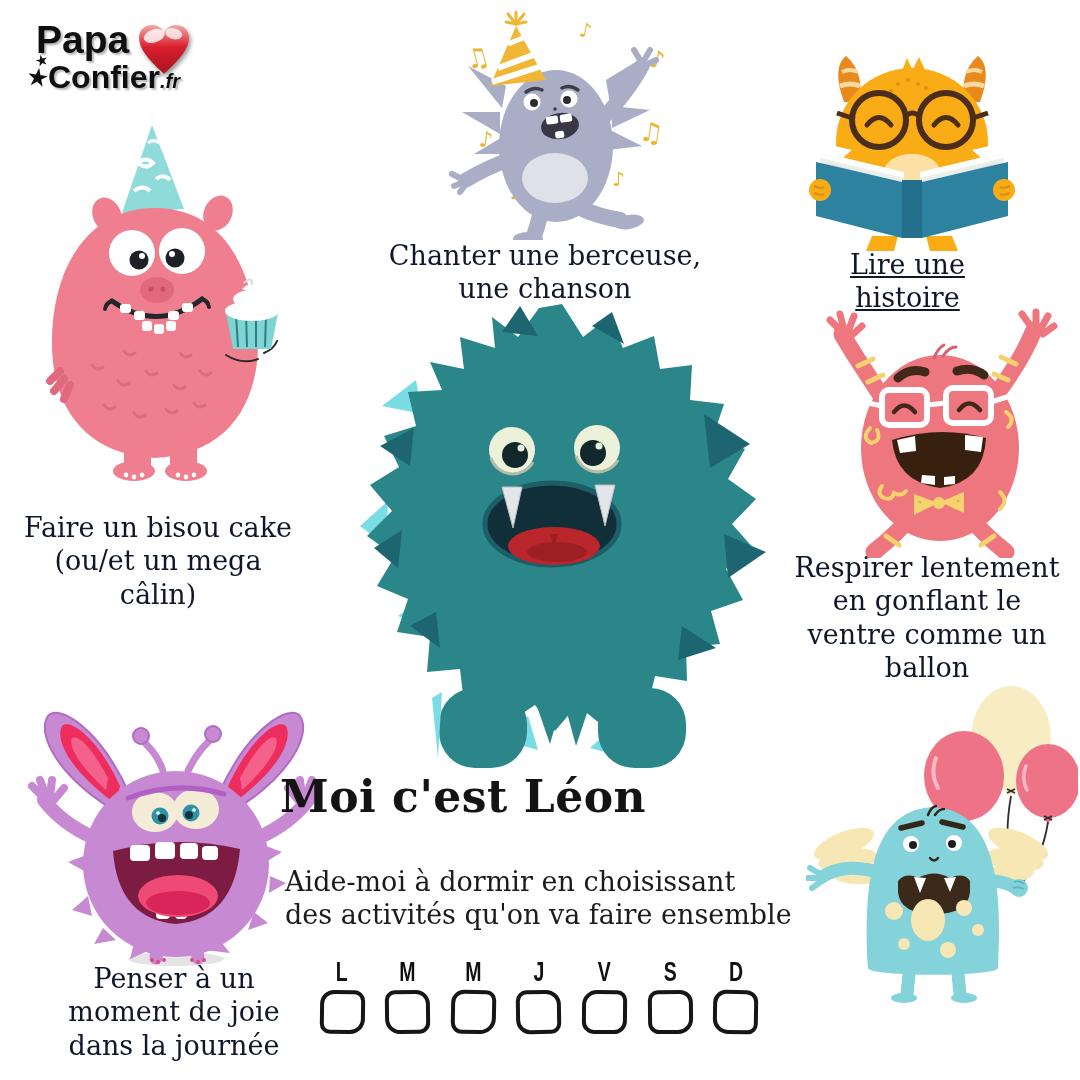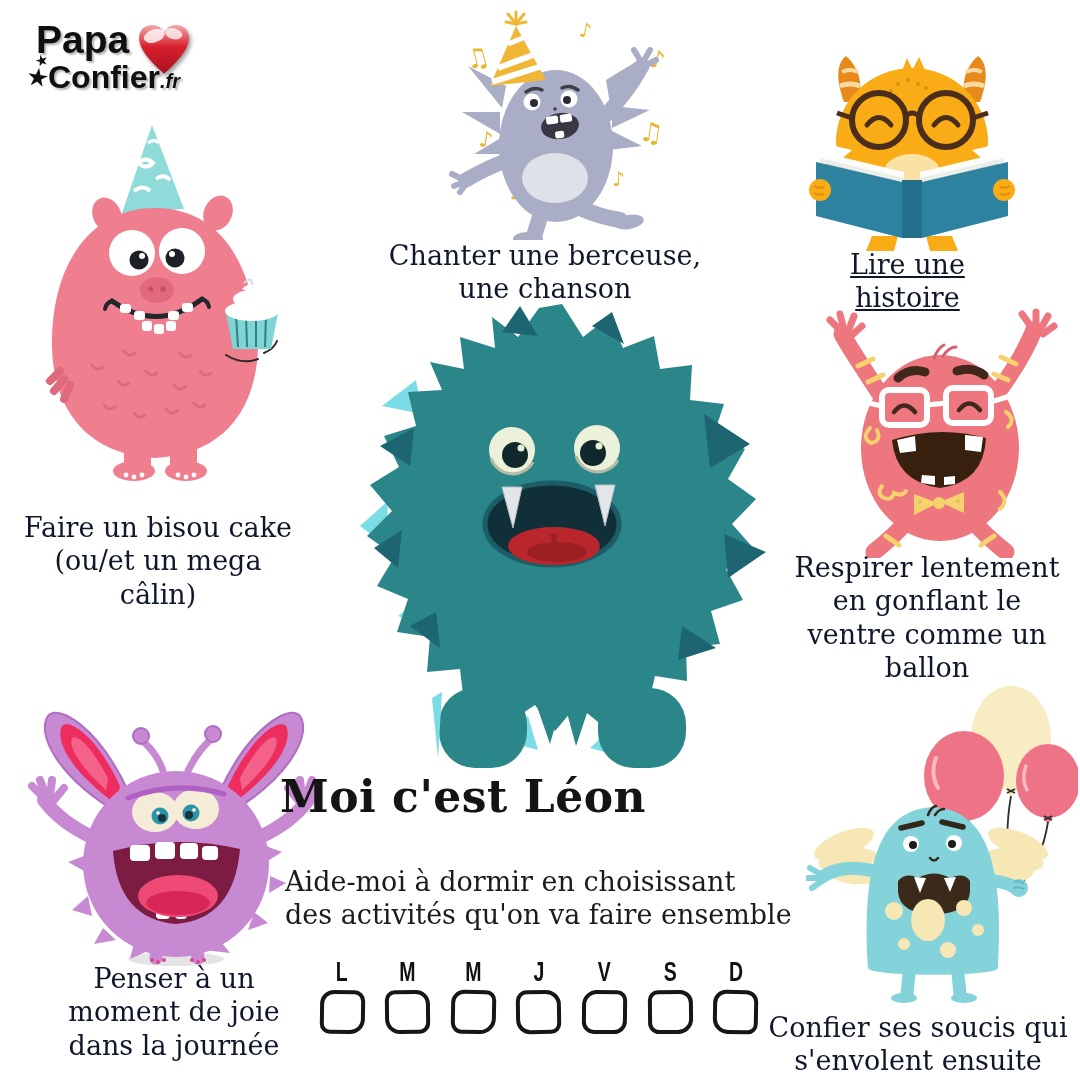--- a/index.html
+++ b/index.html
@@ -537,22 +537,20 @@
   <div class="caption" id="cap-kiss">Faire un bisou cake
 (ou/et un mega
 câlin)</div>
   <div class="caption" id="cap-joy">Penser à un
 moment de joie
 dans la journée</div>
   <div class="caption" id="cap-breathe">Respirer lentement
 en gonflant le
 ventre comme un
 ballon</div>
-  <div class="caption" id="cap-worries">Confier ses soucis qui
-s'envolent ensuite</div>
 
   <div class="title">Moi c'est Léon</div>
   <div class="subtitle">Aide-moi à dormir en choisissant
 des activités qu'on va faire ensemble</div>
 
   <div class="week">
     <div class="day">
       <div class="day-letter">L</div>
       <div class="day-box"></div>
     </div>

